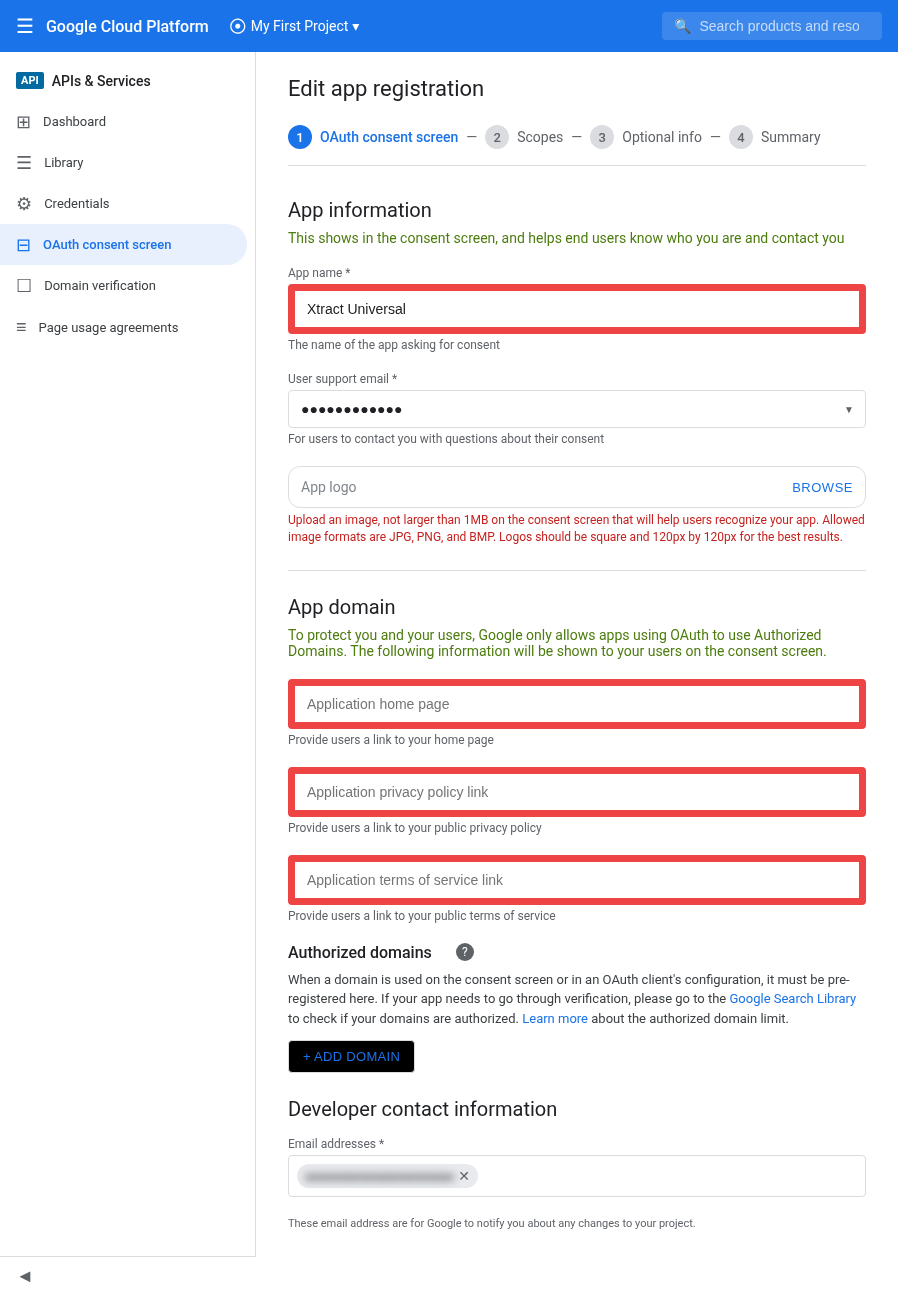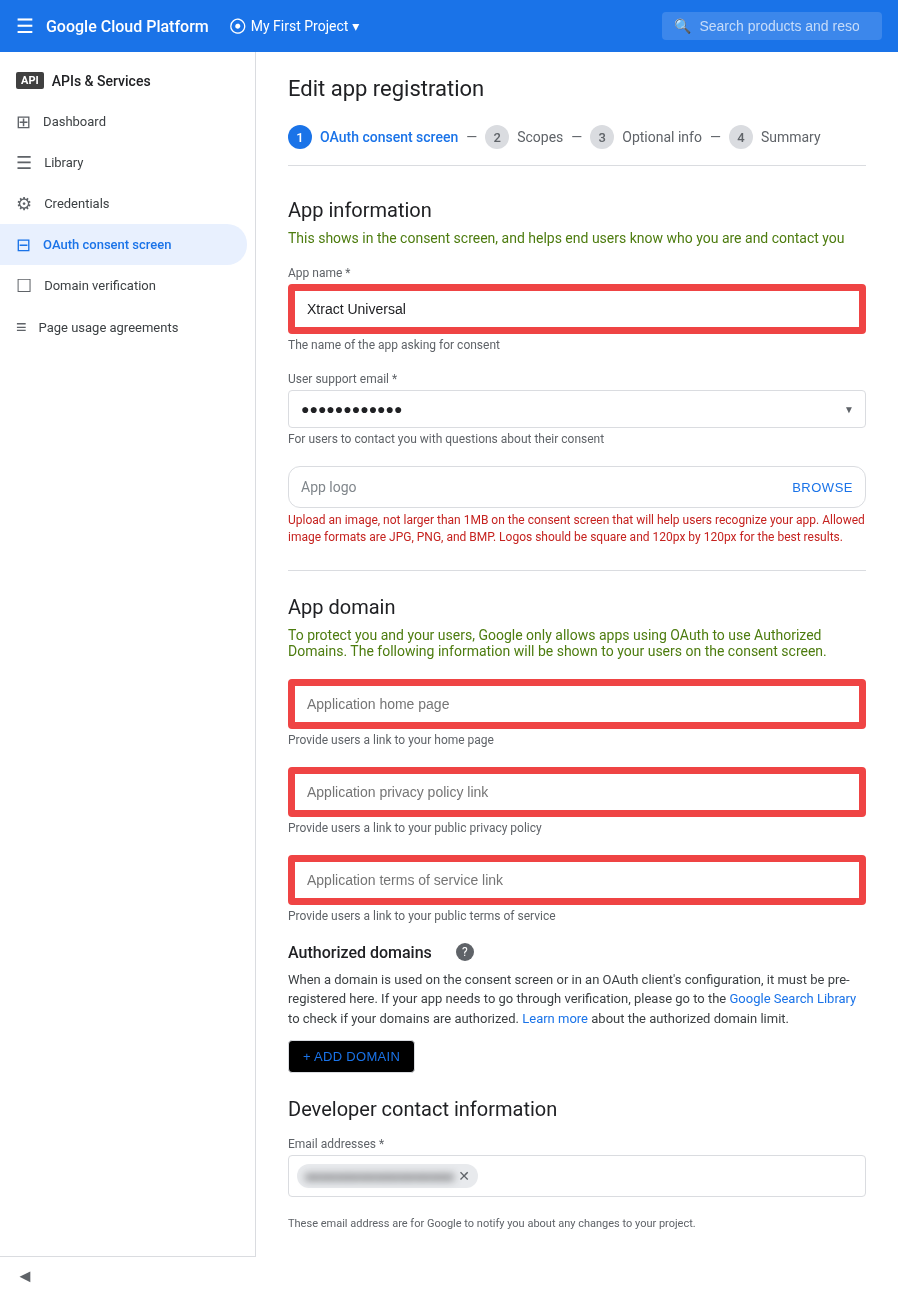--- a/index.html
+++ b/index.html
@@ -70,21 +70,21 @@
     .sidebar-header {
       display: flex;
       align-items: center;
       gap: 8px;
       padding: 12px 16px;
       font-size: 14px;
       font-weight: 500;
       color: #202124;
     }
     .sidebar-header .api-badge {
-      background: #404040;
+      background: #0369a1;
       color: white;
       font-size: 11px;
       font-weight: 700;
       padding: 2px 5px;
       border-radius: 2px;
     }
     .sidebar-item {
       display: flex;
       align-items: center;
       gap: 12px;

